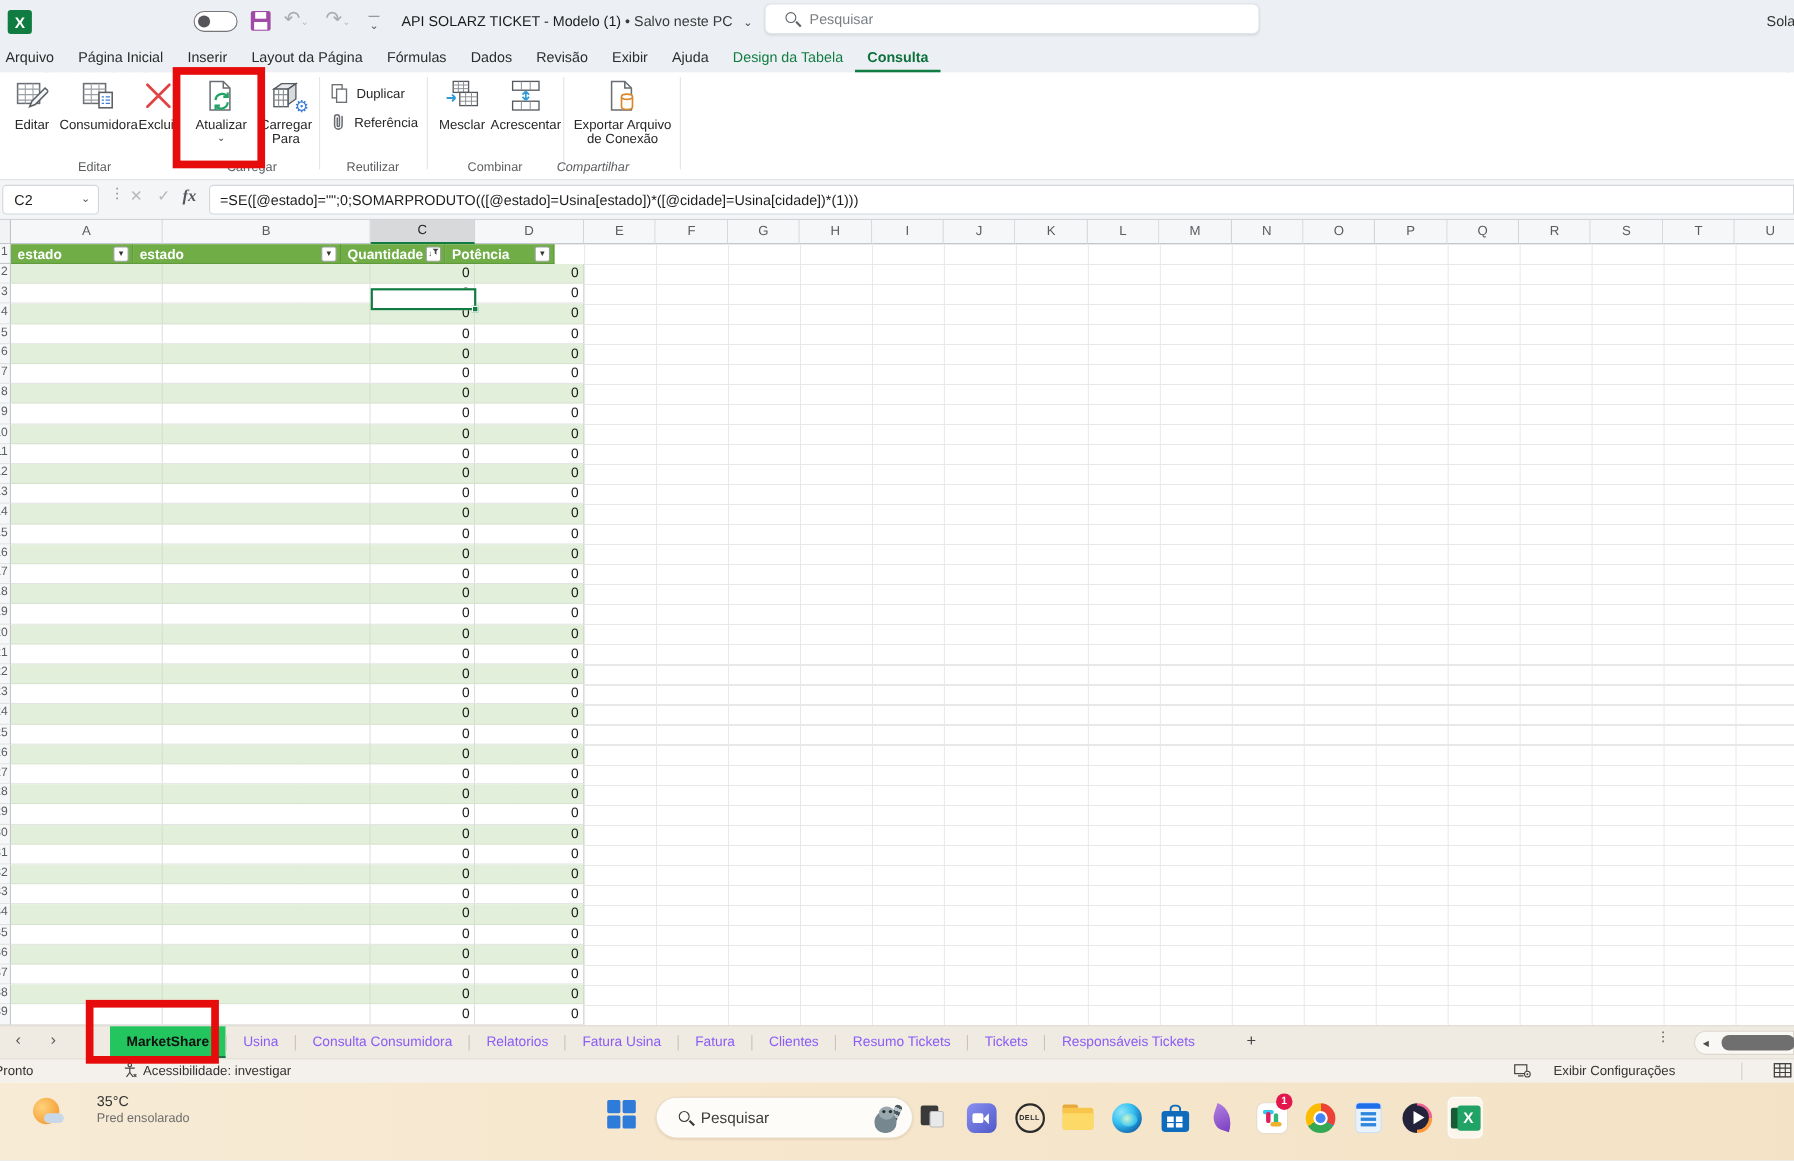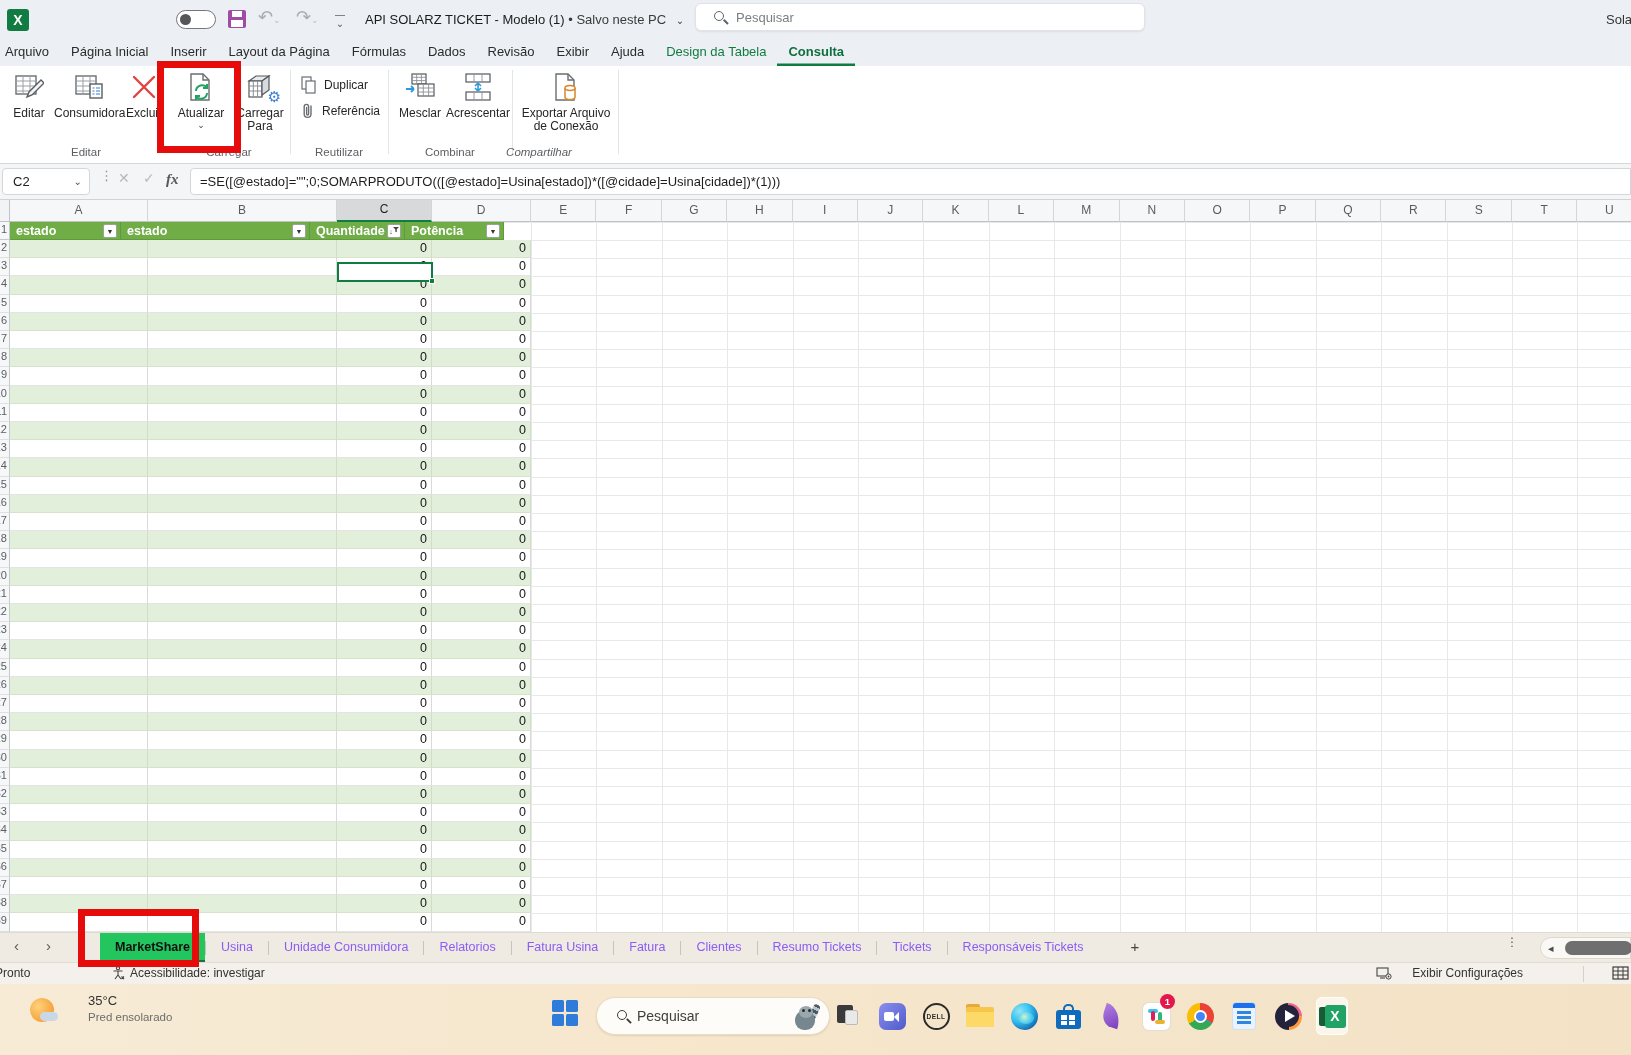--- a/index.html
+++ b/index.html
@@ -729,21 +729,21 @@
   </div>
 
   <div class="sheetbar">
     <span class="snav" style="left:14px;">‹</span>
     <span class="snav" style="left:46px;">›</span>
     <div class="stabs">
         <div class="stab active">MarketShare</div>
         <div class="stsep"></div>
         <div class="stab">Usina</div>
         <div class="stsep"></div>
-        <div class="stab">Unidade Consumidora</div>
+        <div class="stab">Consulta Consumidora</div>
         <div class="stsep"></div>
         <div class="stab">Relatorios</div>
         <div class="stsep"></div>
         <div class="stab">Fatura Usina</div>
         <div class="stsep"></div>
         <div class="stab">Fatura</div>
         <div class="stsep"></div>
         <div class="stab">Clientes</div>
         <div class="stsep"></div>
         <div class="stab">Resumo Tickets</div>

